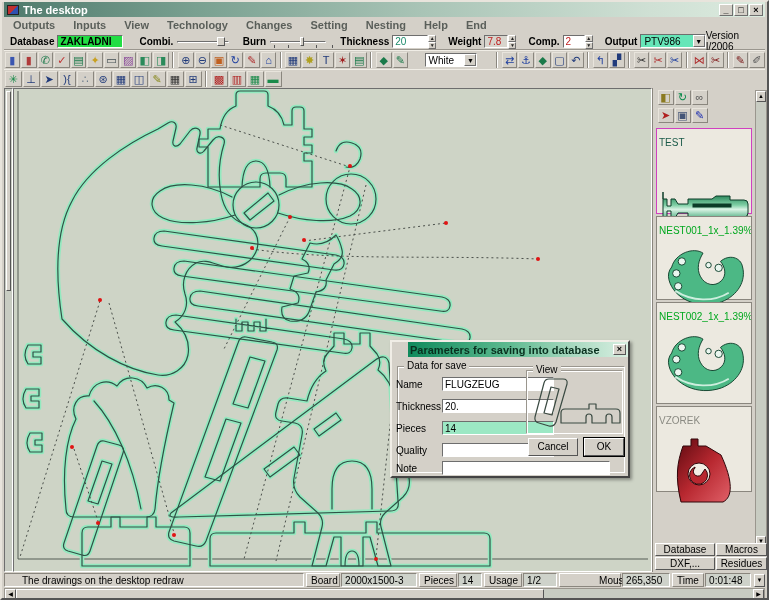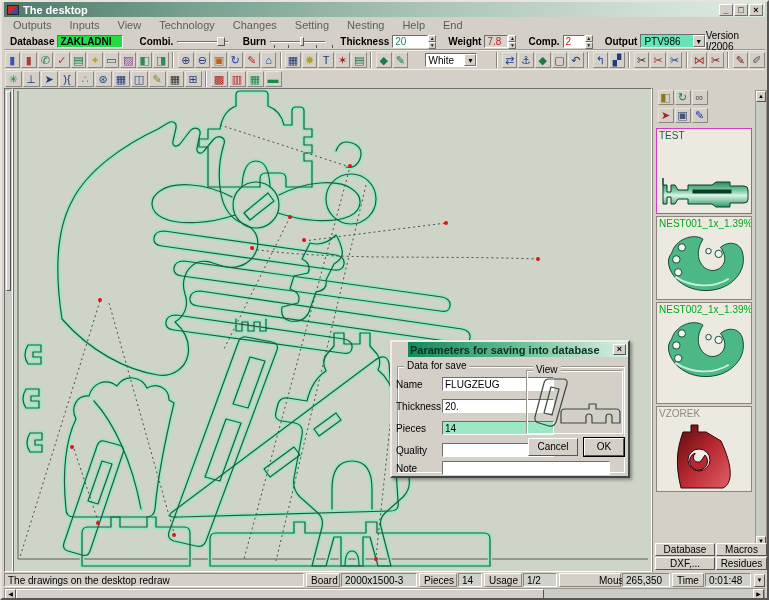--- a/index.html
+++ b/index.html
@@ -10,21 +10,21 @@
   #titlebar{position:absolute;left:2px;top:0;right:2px;height:15px;display:flex;align-items:center;
     background:linear-gradient(90deg,#4f7a6c 0%,#79a090 25%,#a9c4b6 55%,#cfe0d4 85%,#dcebdf 100%);
     color:#fff;font-size:11px;font-weight:bold;padding:0 2px;}
   #title-icon{width:12px;height:10px;margin:0 4px 0 1px;background:linear-gradient(135deg,#c03030 50%,#3050b0 50%);
     border:1px solid #222;}
   .winbtn{width:14px;height:12px;margin-left:1px;font-size:9px;line-height:10px;text-align:center;color:#000;
     background:#d4d0c8;border:1px solid;border-color:#fff #6e6e6e #6e6e6e #fff;}
   #winbtns{margin-left:auto;display:flex;}
   #menubar{position:absolute;left:2px;top:15px;right:2px;height:16px;display:flex;align-items:center;
     font-size:11px;color:#5a5f5a;background:#d4d0c8;}
-  .menuitem{margin:0 9px;white-space:nowrap;}
+  .menuitem{margin:0 9px;white-space:nowrap;font-weight:bold;}
   #controlbar{position:absolute;left:2px;top:31px;right:2px;height:17px;display:flex;align-items:center;
     font-size:10px;color:#000;background:#d4d0c8;border-bottom:1px solid #9a968e;}
   .clabel{font-weight:bold;white-space:nowrap;}
   .cfield{height:13px;font-size:10px;padding:0 2px;border:1px solid;border-color:#6e6e6e #fff #fff #6e6e6e;background:#fff;}
   .spin{width:10px;height:13px;display:flex;flex-direction:column;}
   .spin span{flex:1;font-size:5px;line-height:5px;text-align:center;background:#d4d0c8;
     border:1px solid;border-color:#fff #6e6e6e #6e6e6e #fff;color:#222;}
   .slider{position:relative;height:13px;}
   .groove{position:absolute;left:0;right:0;top:6px;height:2px;border:1px solid;border-color:#6e6e6e #fff #fff #6e6e6e;}
   .sthumb{position:absolute;top:2px;width:8px;height:9px;background:#d4d0c8;
@@ -81,30 +81,30 @@
     border-left:1px solid #8a867e;}
   .sbtools{display:flex;align-items:center;height:18px;padding-left:4px;}
   .sbtools .tbtn{width:16px;height:15px;}
   #sb-vscroll{position:absolute;right:2px;top:2px;width:12px;height:458px;background:#c8ccc2;
      border:1px solid #9a968e;}
   .sarrow{position:absolute;left:0;width:10px;height:11px;background:#d4d0c8;border:1px solid;
      border-color:#fff #555 #555 #fff;font-size:6px;line-height:9px;text-align:center;color:#000;}
   #thumbs{position:absolute;left:3px;top:40px;width:96px;}
   .thumbcell{border:1px solid #8a867e;background:#ece9e0;margin-bottom:2px;position:relative;}
   .thumbcell.sel{border:1px solid #d040c0;}
-  .tlabel{font-size:10px;padding:1px 2px;color:#00a81e;white-space:nowrap;overflow:hidden;}
+  .tlabel{font-size:10px;padding:8px 2px;color:#00a81e;white-space:nowrap;overflow:hidden;}
   .tlabel.dark{color:#1a5a48;}
   .tlabel.gray{color:#8a8a82;}
   #sbbtns{position:absolute;left:2px;bottom:2px;width:113px;display:grid;
      grid-template-columns:60px 51px;grid-gap:1px;}
   #sbbtns .btn{height:13px;font-size:10px;line-height:11px;}
   
   #statusbar{position:absolute;left:2px;top:570px;right:2px;height:16px;display:flex;align-items:center;
     font-size:10px;background:#d4d0c8;}
-  #status-msg{width:334px;height:14px;line-height:13px;padding-left:3px;background:#d4d0c8;
+  #status-msg{width:334px;height:14px;line-height:13px;padding-left:17px;background:#d4d0c8;
     border:1px solid;border-color:#8a867e #fff #fff #8a867e;}
   .seglabel{height:14px;line-height:13px;padding:0 4px;background:#d4d0c8;white-space:nowrap;
     border:1px solid;border-color:#fff #8a867e #8a867e #fff;margin-left:2px;}
   .segvalue{height:14px;line-height:13px;padding:0 3px;background:#ced2ca;white-space:nowrap;
     border:1px solid;border-color:#8a867e #fff #fff #8a867e;margin-left:1px;}
   #status-down{margin-left:3px;width:12px;height:13px;background:#d4d0c8;border:1px solid;
     border-color:#fff #555 #555 #fff;font-size:6px;line-height:11px;text-align:center;}
   #hscroll{position:absolute;left:2px;top:586px;right:2px;height:12px;background:#c8ccc2;
     border:1px solid #9a968e;}
   .harrow{position:absolute;top:0;width:11px;height:10px;background:#d4d0c8;border:1px solid;

